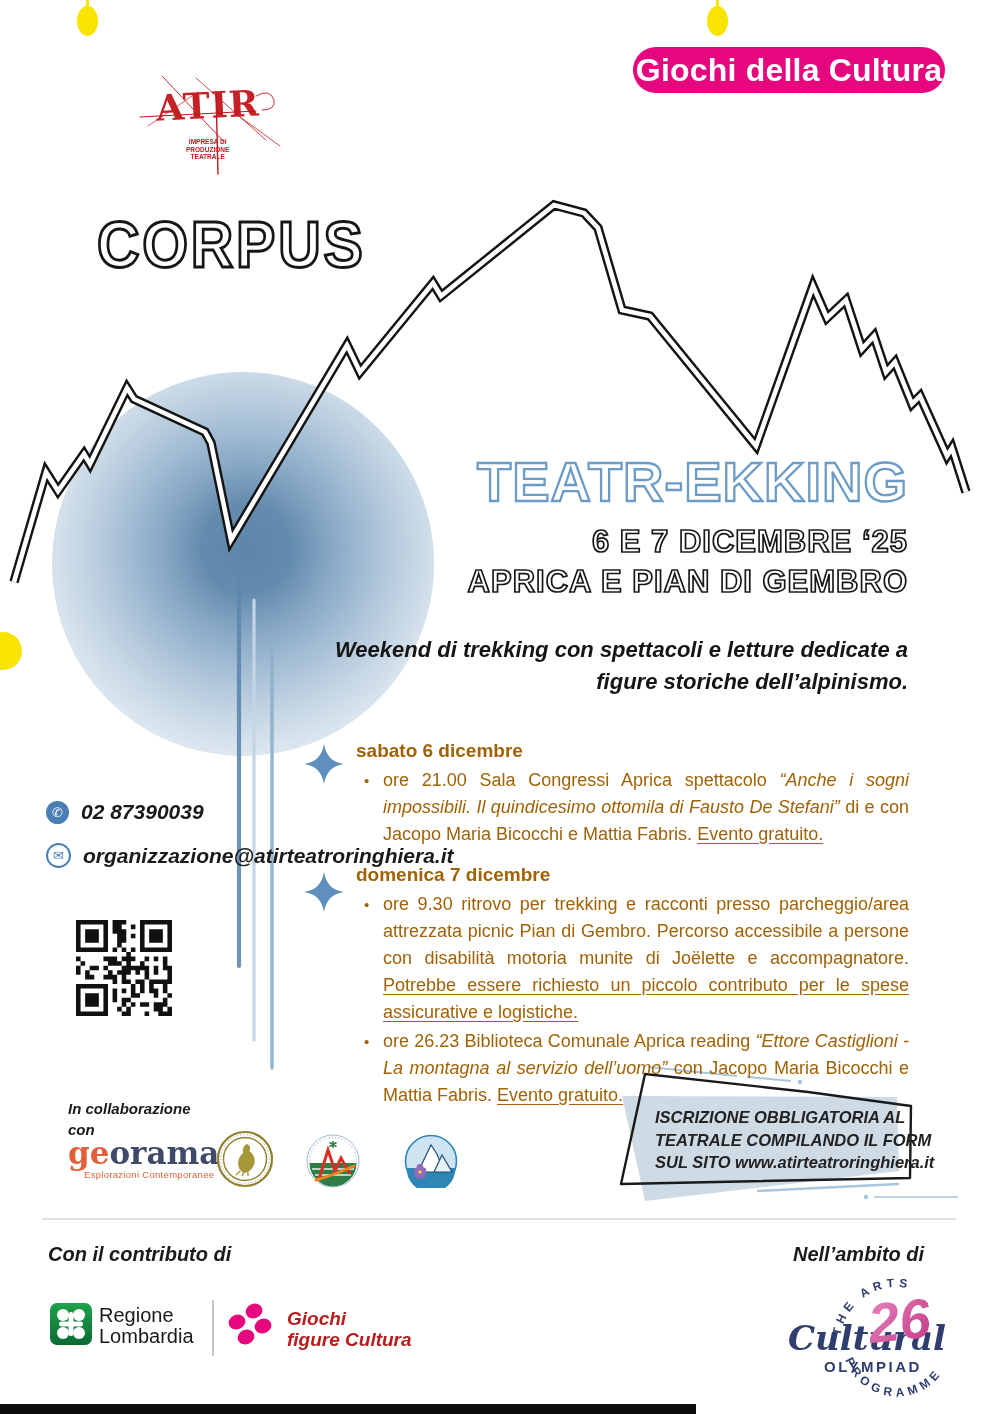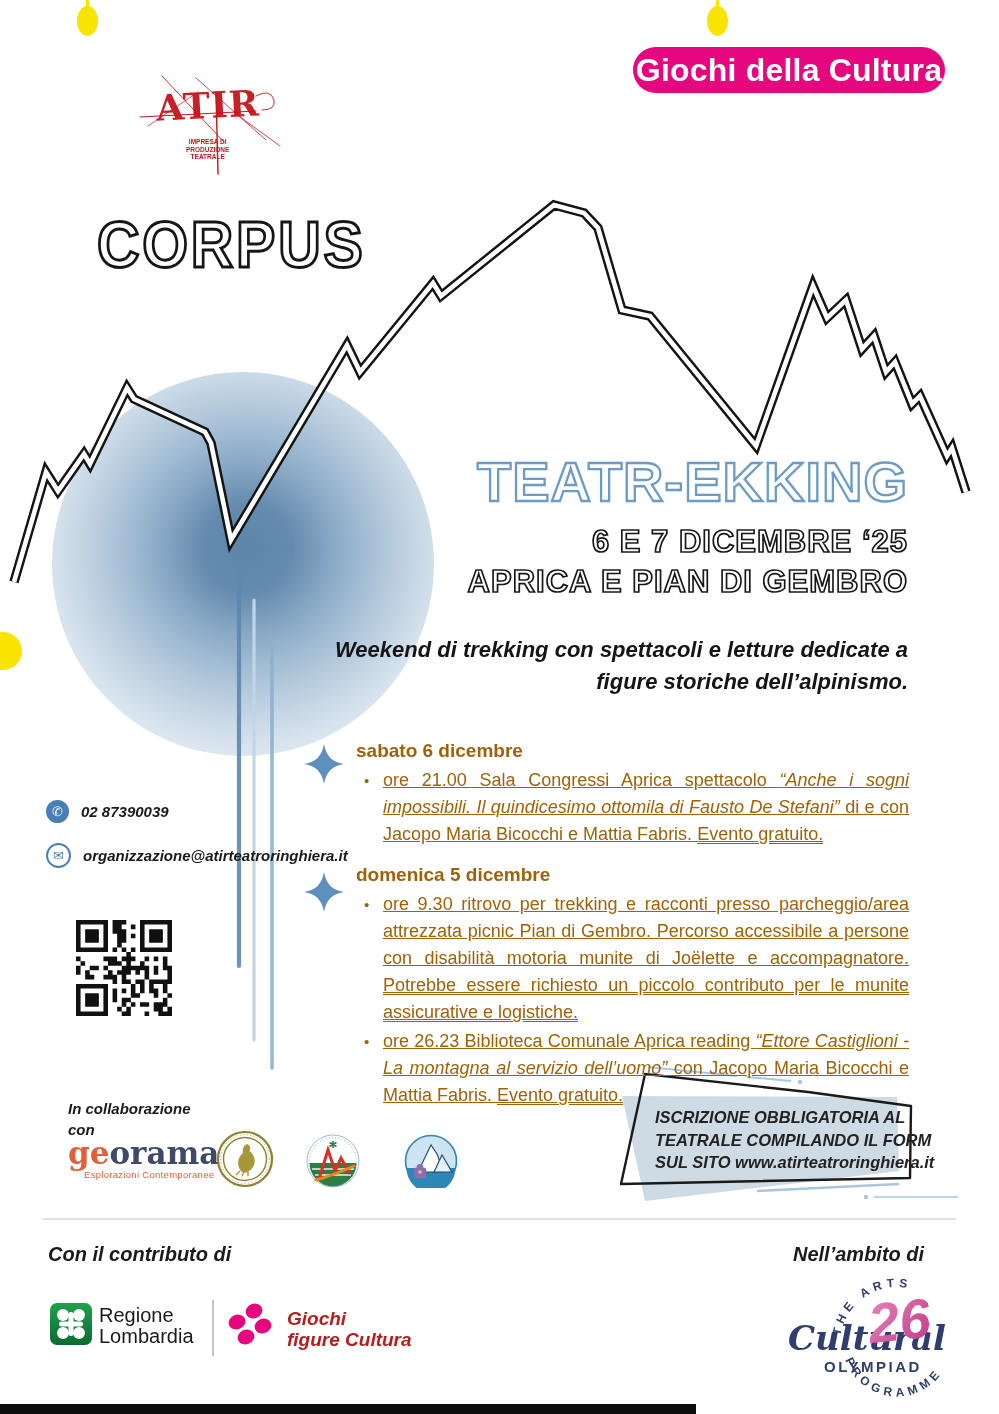--- a/index.html
+++ b/index.html
@@ -14,42 +14,42 @@
   .main-title{font-size:56px;letter-spacing:1px;-webkit-text-stroke:2.3px #6C9CC6;line-height:60px;}
   .date-line{font-size:31px;letter-spacing:1px;-webkit-text-stroke:1.7px #161616;margin-top:12px;line-height:36px;}
   .place-line{font-size:31px;letter-spacing:1px;-webkit-text-stroke:1.7px #161616;margin-top:4px;line-height:36px;}
   .intro{right:91px;top:634px;width:620px;text-align:right;font-size:22px;font-weight:bold;
          font-style:italic;line-height:32px;color:#151515;z-index:6;}
   
   .events{left:356px;top:740px;width:553px;z-index:6;color:#a16207;}
   .ev-head{font-size:19px;font-weight:bold;margin:0 0 5px 0;}
   .events ul{list-style:none;margin:0 0 16px 0;padding:0;}
   .events li{position:relative;padding-left:27px;font-size:18px;line-height:27px;
-             text-align:justify;margin-bottom:2px;text-decoration:underline;}
+             text-align:justify;margin-bottom:2px;}
   .events li::before{content:"•";position:absolute;left:8px;top:0;font-size:15px;}
   .it{font-style:italic;}
   .un{text-decoration:underline;text-underline-offset:3px;}
   
   .badge{left:633px;top:47px;width:312px;height:46px;border-radius:23px;background:#E6077E;
          display:flex;align-items:center;justify-content:center;z-index:6;}
   .badge span{color:#fff;font-weight:bold;font-size:32px;letter-spacing:.2px;}
   
   .ydot{background:#F9E300;border-radius:50%;z-index:5;}
   
   .atir{left:138px;top:74px;width:160px;height:105px;z-index:6;}
   .atir-word{position:absolute;left:18px;top:10px;font-family:"DejaVu Serif",serif;font-weight:bold;
              font-size:36px;color:#C4161C;transform:rotate(-3deg);letter-spacing:1px;opacity:.95;}
   .atir-sub{position:absolute;left:48px;top:64px;font-size:6.5px;line-height:7.5px;color:#C4161C;
             font-weight:bold;text-align:center;}
   
   .contact-row{display:flex;align-items:center;gap:12px;z-index:6;}
   .cicon{width:23px;height:23px;border-radius:50%;display:flex;align-items:center;justify-content:center;flex:0 0 auto;}
   .cicon.phone{background:#4A7FB5;color:#fff;font-size:13px;}
   .cicon.mail{background:#fff;border:2px solid #4A7FB5;color:#4A7FB5;font-size:13px;width:21px;height:21px;}
-  .ctext{font-size:15px;font-weight:bold;font-style:italic;color:#1a1a1a;}
+  .ctext{font-size:21px;font-weight:bold;font-style:italic;color:#1a1a1a;}
   
   .collab-head{left:68px;top:1098px;font-size:15px;font-weight:bold;font-style:italic;
                line-height:21px;color:#1a1a1a;z-index:6;}
   .georama{left:68px;top:1138px;z-index:6;font-family:"DejaVu Serif",serif;}
   .georama .word{font-size:31px;font-weight:600;line-height:31px;}
   .georama .p1{color:#E0603C;} .georama .p2{color:#3E4A68;}
   .georama .sub{font-size:9.5px;color:#E0603C;letter-spacing:.3px;margin-left:16px;
                 font-family:"Liberation Sans",sans-serif;}
   .plogo{z-index:6;}
   
@@ -161,23 +161,23 @@
   </svg>
   <svg class="abs" style="left:304px;top:872px;z-index:6;" width="40" height="40" viewBox="0 0 36 36">
     <path d="M18 0C20 11 25 16 36 18C25 20 20 25 18 36C16 25 11 20 0 18C11 16 16 11 18 0Z" fill="#5E8FBE"></path>
   </svg>
 
   <div class="abs events">
     <div class="ev-head">sabato 6 dicembre</div>
     <ul>
       <li><span>ore 21.00 Sala Congressi Aprica spettacolo </span><span class="it">“Anche i sogni impossibili. Il quindicesimo ottomila di Fausto De Stefani”</span><span> di e con Jacopo Maria Bicocchi e Mattia Fabris. </span><span class="un">Evento gratuito. </span></li>
     </ul>
-    <div class="ev-head">domenica 5 dicembre</div>
+    <div class="ev-head">domenica 7 dicembre</div>
     <ul>
-      <li><span>ore 9.30 ritrovo per trekking e racconti presso parcheggio/area attrezzata picnic Pian di Gembro. Percorso accessibile a persone con disabilità motoria munite di Joëlette e accompagnatore. </span><span class="un">Potrebbe essere richiesto un piccolo contributo per le munite assicurative e logistiche. </span></li>
+      <li><span>ore 9.30 ritrovo per trekking e racconti presso parcheggio/area attrezzata picnic Pian di Gembro. Percorso accessibile a persone con disabilità motoria munite di Joëlette e accompagnatore. </span><span class="un">Potrebbe essere richiesto un piccolo contributo per le spese assicurative e logistiche. </span></li>
       <li><span>ore 26.23 Biblioteca Comunale Aprica reading </span><span class="it">“Ettore Castiglioni - La montagna al servizio dell’uomo”</span><span>  con Jacopo Maria Bicocchi e Mattia Fabris. </span><span class="un">Evento gratuito. </span></li>
     </ul>
   </div>
 
   <div class="abs contact-row" style="left:46px;top:800px;">
     <div class="cicon phone">✆</div>
     <span class="ctext">02 87390039</span>
   </div>
   <div class="abs contact-row" style="left:46px;top:843px;">
     <div class="cicon mail">✉</div>

